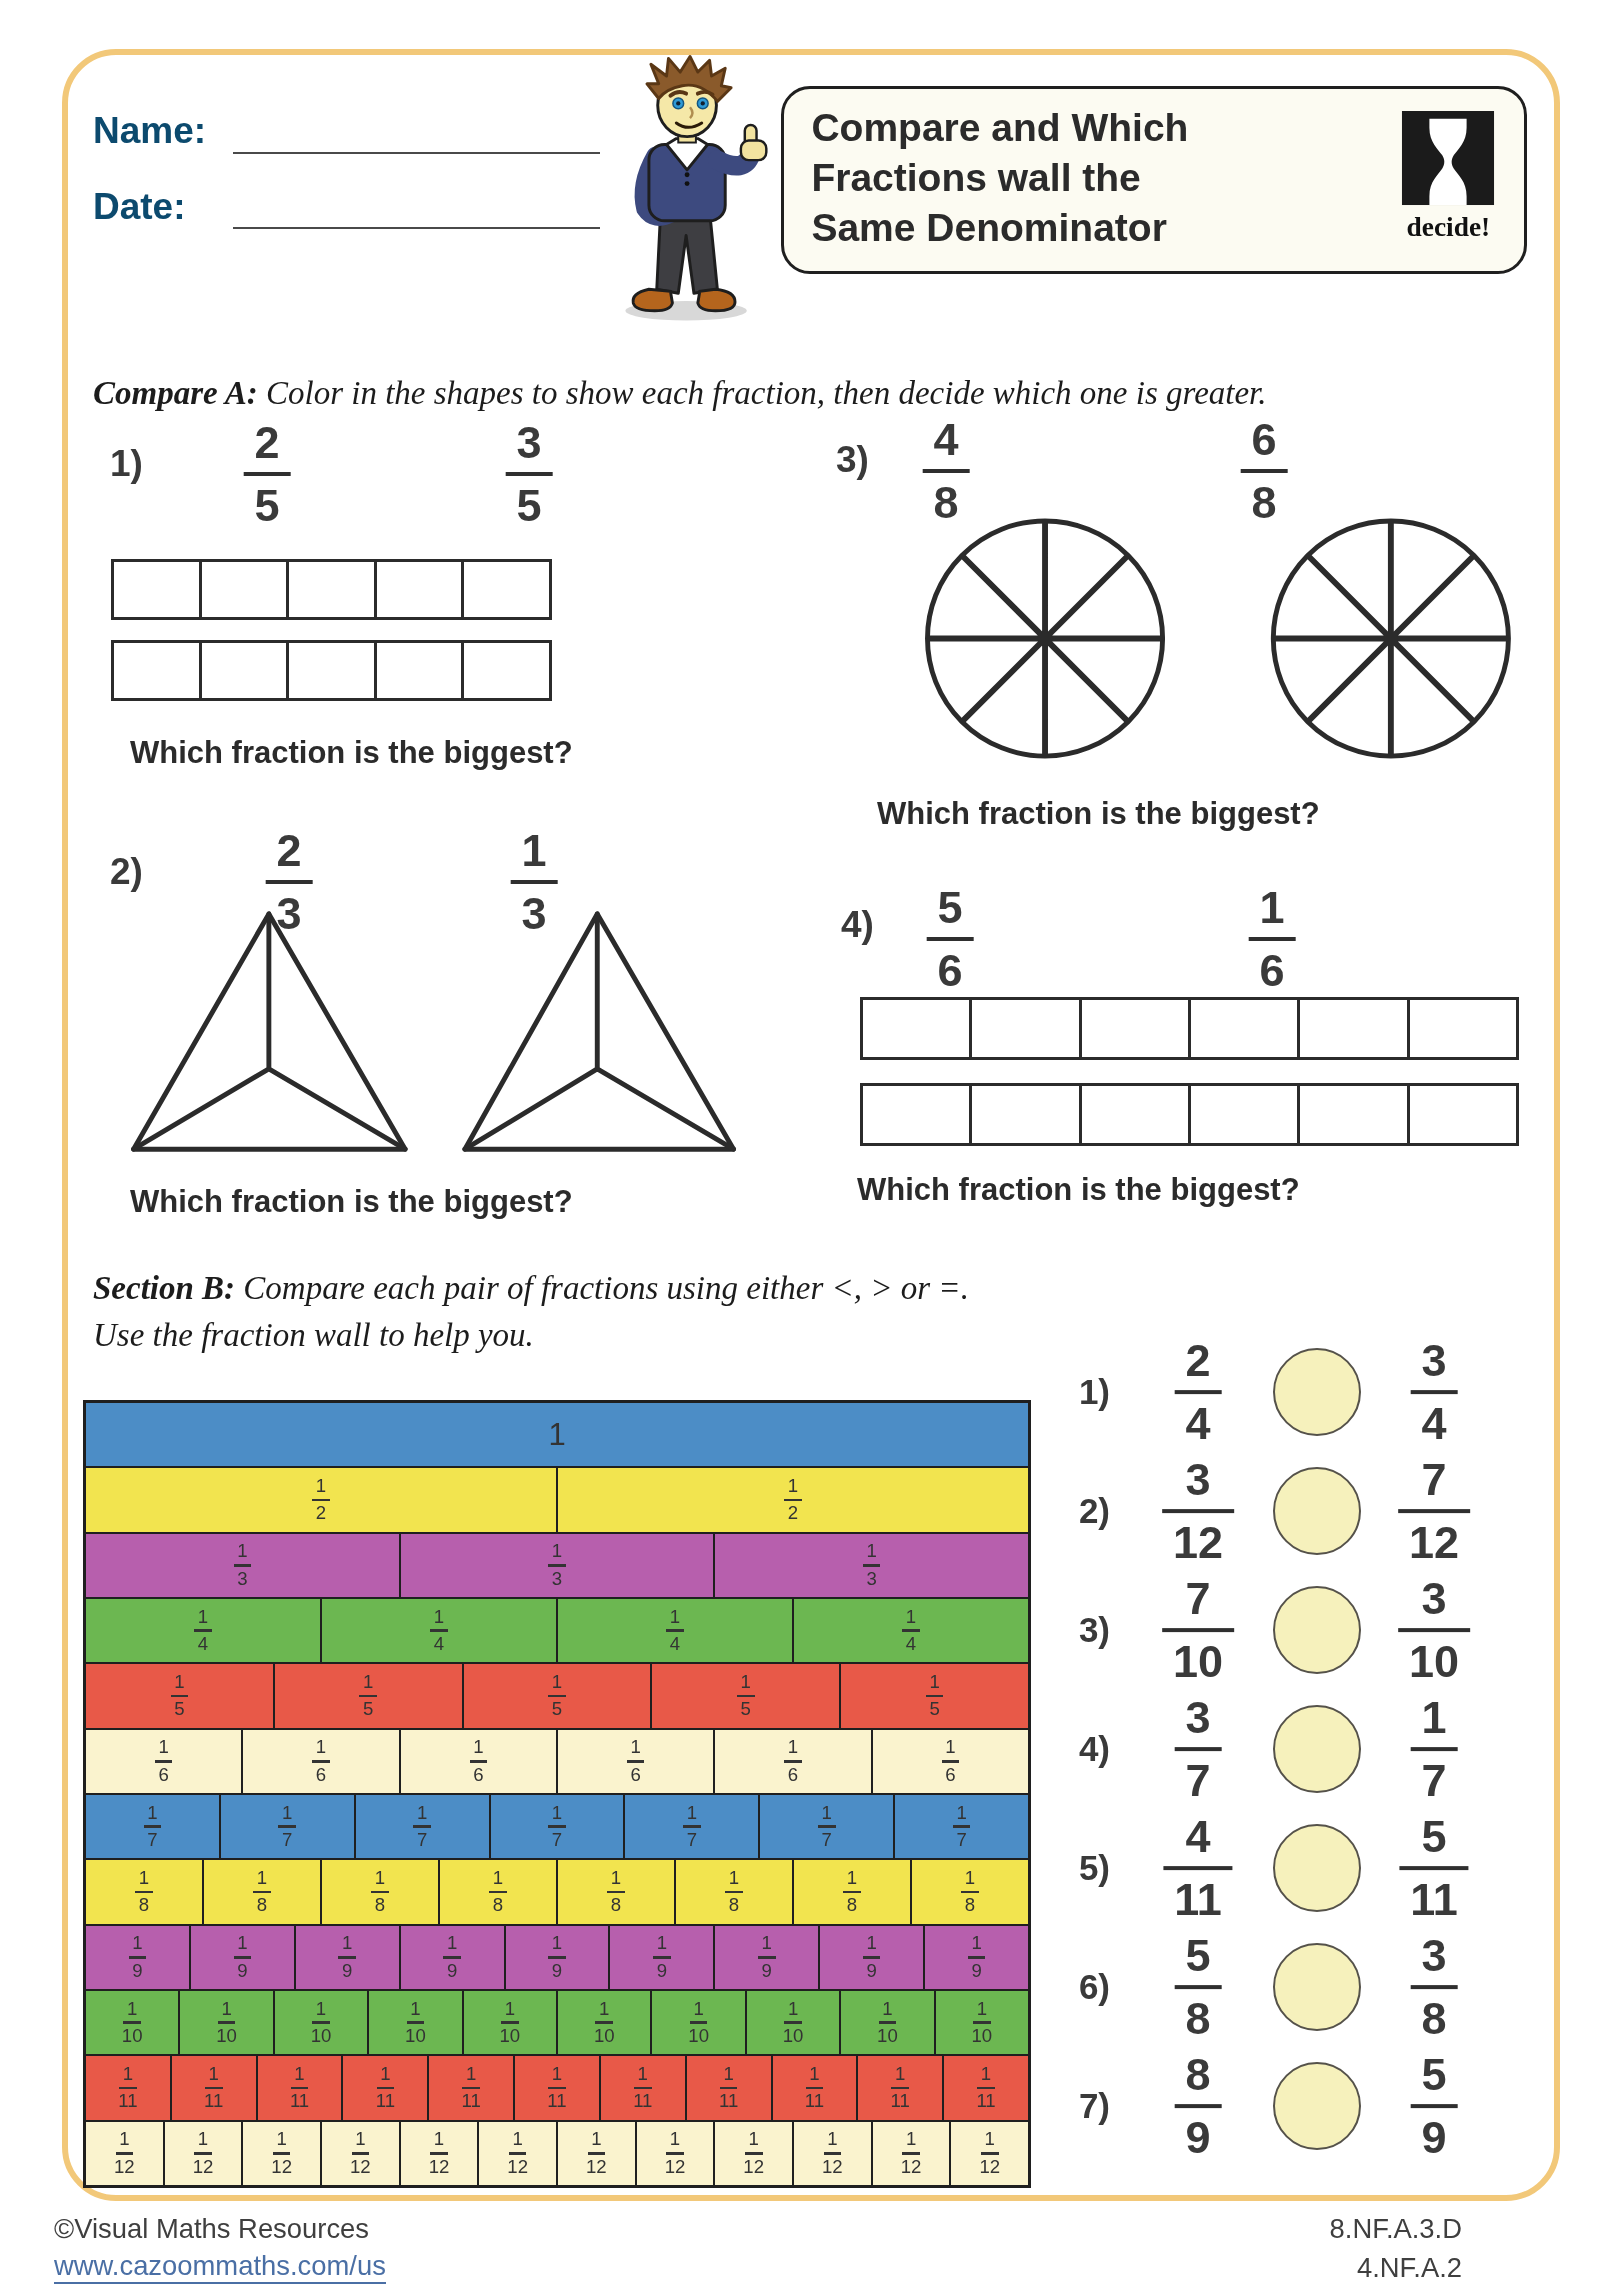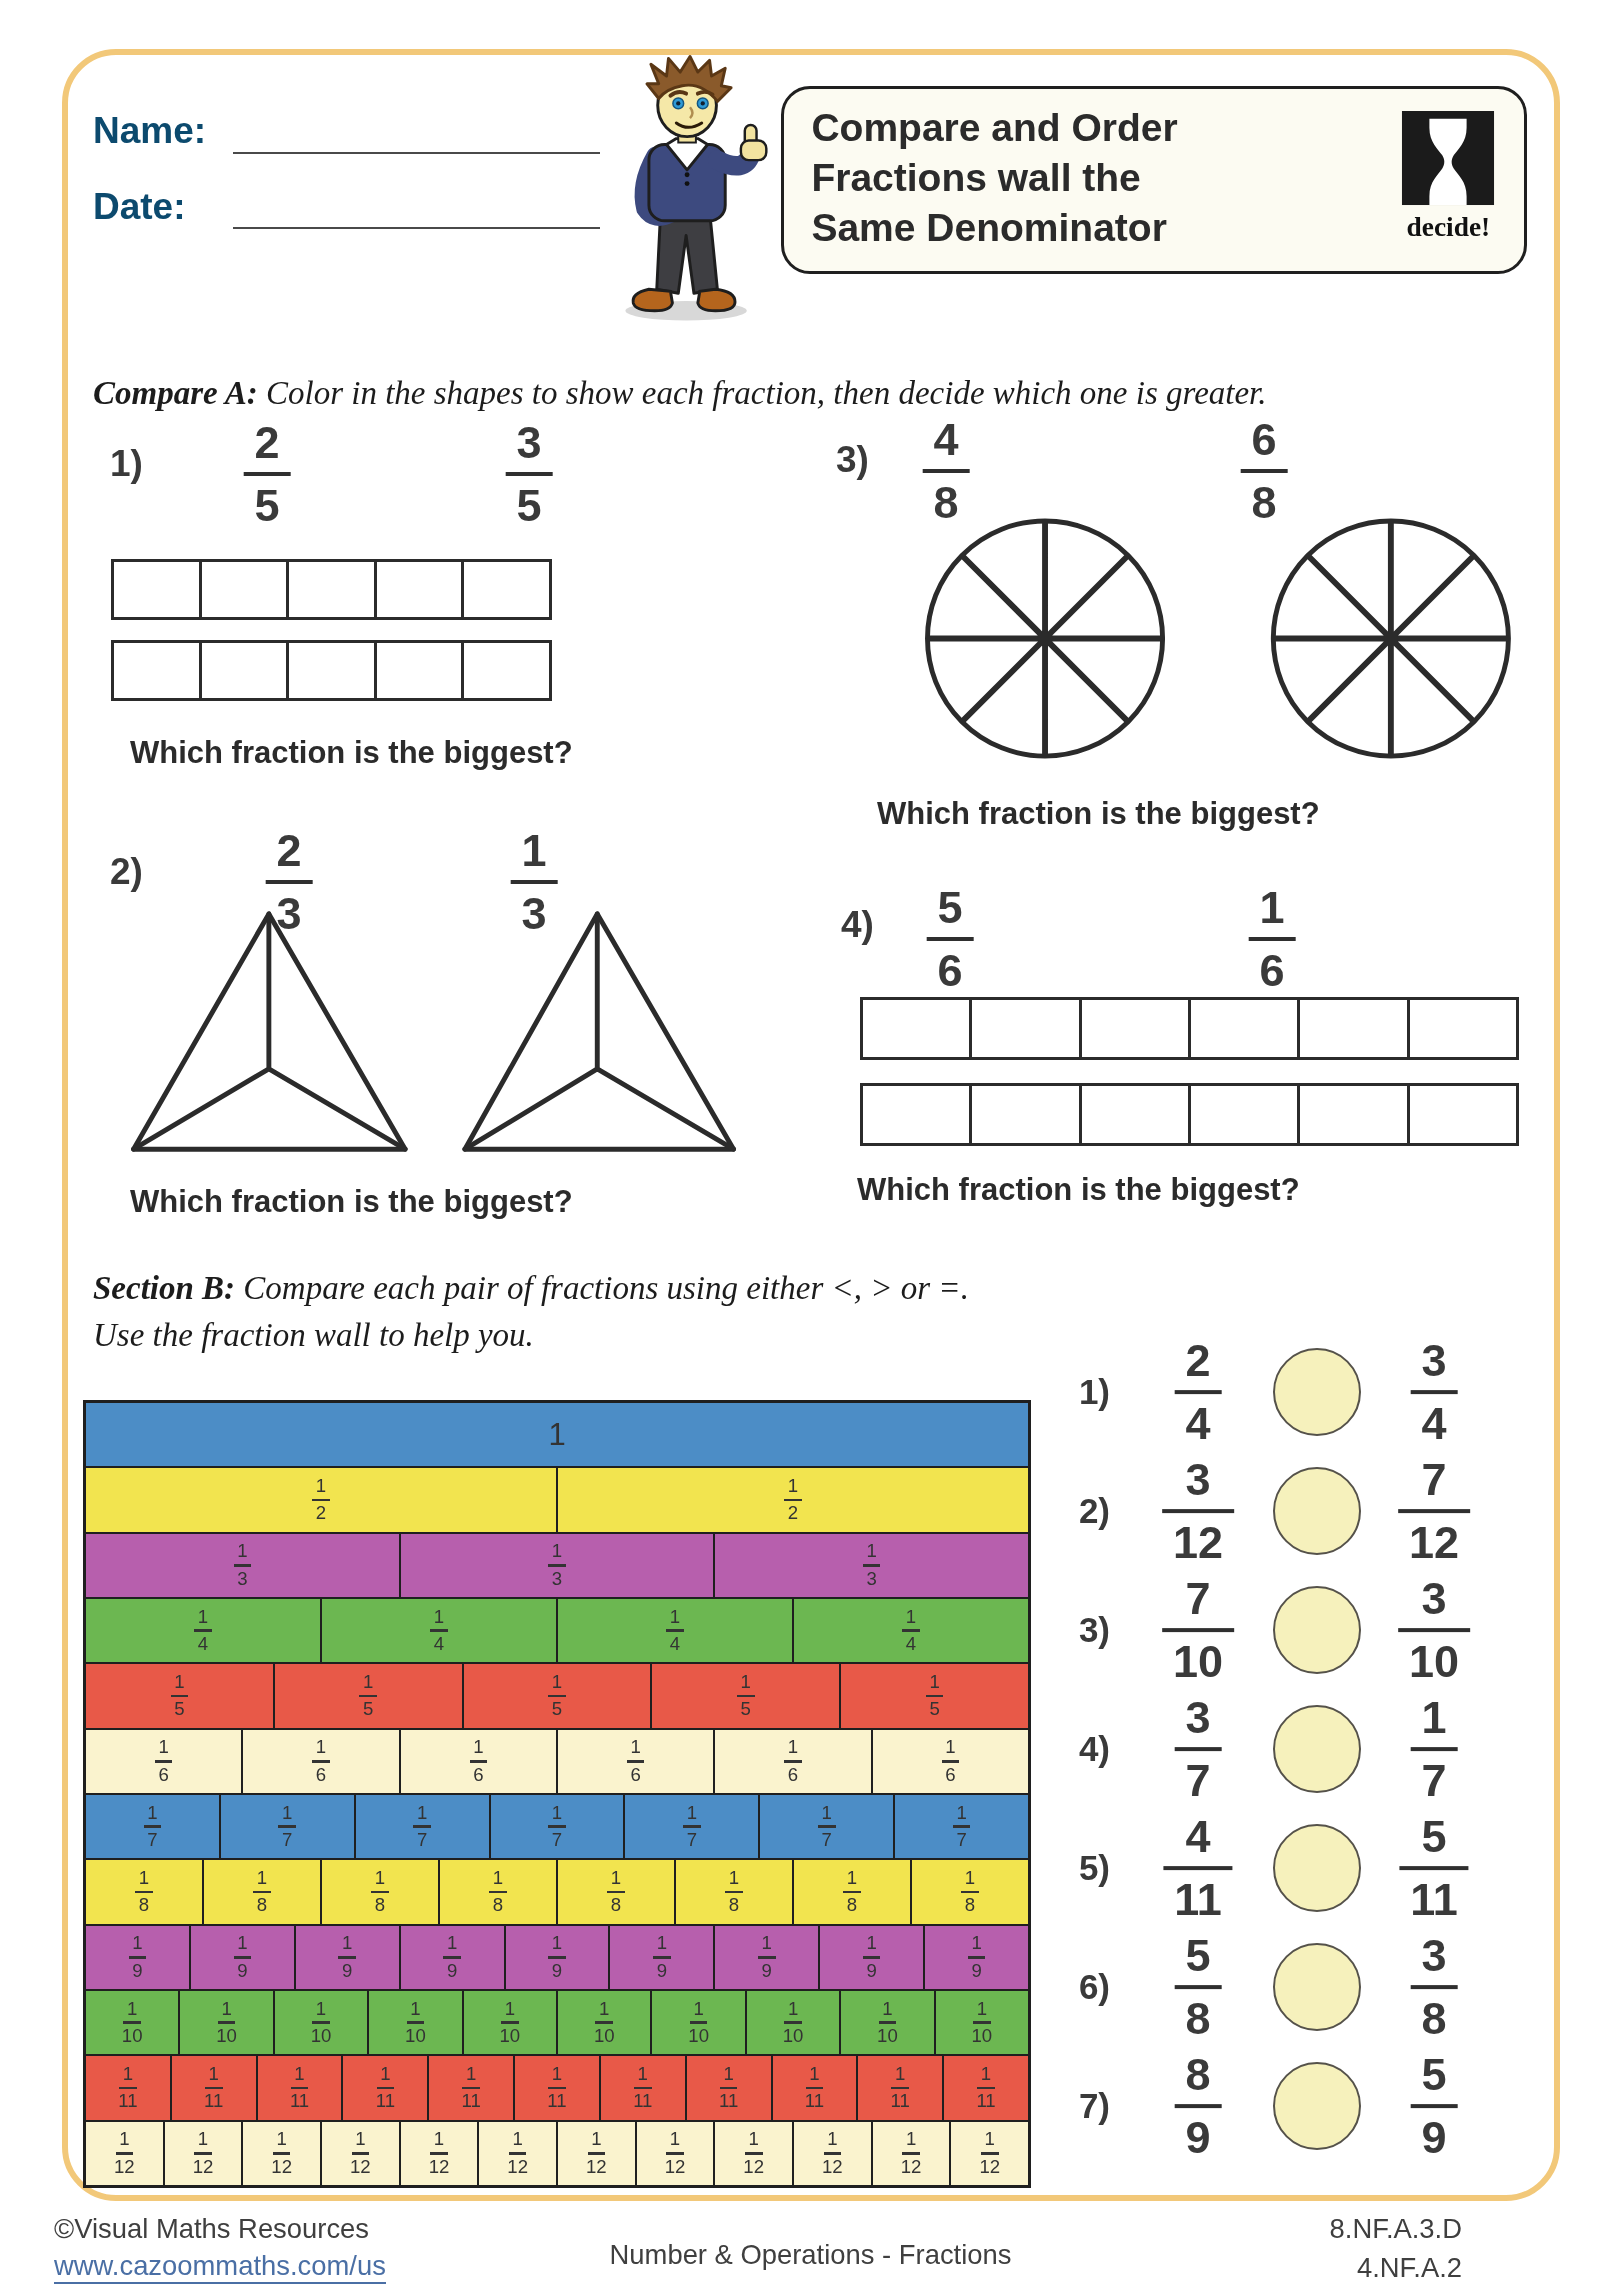--- a/index.html
+++ b/index.html
@@ -98,21 +98,21 @@
     <circle cx="80" cy="50" r="5.5" fill="#2e9ad6" stroke="#14557f" stroke-width="1.5"></circle>
       <circle cx="80" cy="50" r="2.2" fill="#102030"></circle>
     <circle cx="105" cy="50" r="5.5" fill="#2e9ad6" stroke="#14557f" stroke-width="1.5"></circle>
       <circle cx="105" cy="50" r="2.2" fill="#102030"></circle>
     <path d="M92,54 q5,6 0,11" fill="none" stroke="#b08d4f" stroke-width="2.5"></path>
     <path d="M78,70 q12,9 26,0" fill="none" stroke="#2a1a08" stroke-width="3" stroke-linecap="round"></path>
   </svg>
 
   <div class="title-box">
     <div class="title-lines">
-      <div>Compare and Order</div>
+      <div>Compare and Which</div>
       <div>Fractions wall the</div>
       <div>Same Denominator</div>
     </div>
     <div class="logo">
       <svg width="108" height="95" viewBox="0 0 110 97">
         <rect x="8" y="0" width="94" height="96" fill="#1b1b1b"></rect>
         <path d="M36,8 h38 v9 c0,15 -9,22 -13,28 c-3,5 -3,9 0,14 c4,6 13,13 13,28 v9 h-38 v-9 c0,-15 9,-22 13,-28 c3,-5 3,-9 0,-14 c-4,-6 -13,-13 -13,-28 z" fill="#ffffff"></path>
       </svg>
       <div class="logo-text">decide!</div>
     </div>
@@ -720,18 +720,17 @@
           <span class="num">5</span>
           <span class="den">9</span>
         </div>
       </div>
     </div>
 
   <div class="abs foot" style="left:54px;top:2213px;">©Visual Maths Resources</div>
   <div class="abs" style="left:54px;top:2250px;">
     <span class="foot-link">www.cazoommaths.com/us</span>
   </div>
-  <div class="abs foot" style="left:0;top:2239px;width:1621px;text-align:center;">Number &amp; Operations - Fractions</div>
   <div class="abs foot" style="right:159px;top:2213px;text-align:right;">8.NF.A.3.D</div>
   <div class="abs foot" style="right:159px;top:2252px;text-align:right;">4.NF.A.2</div>
 
 </div>
 
 
 </body></html>

